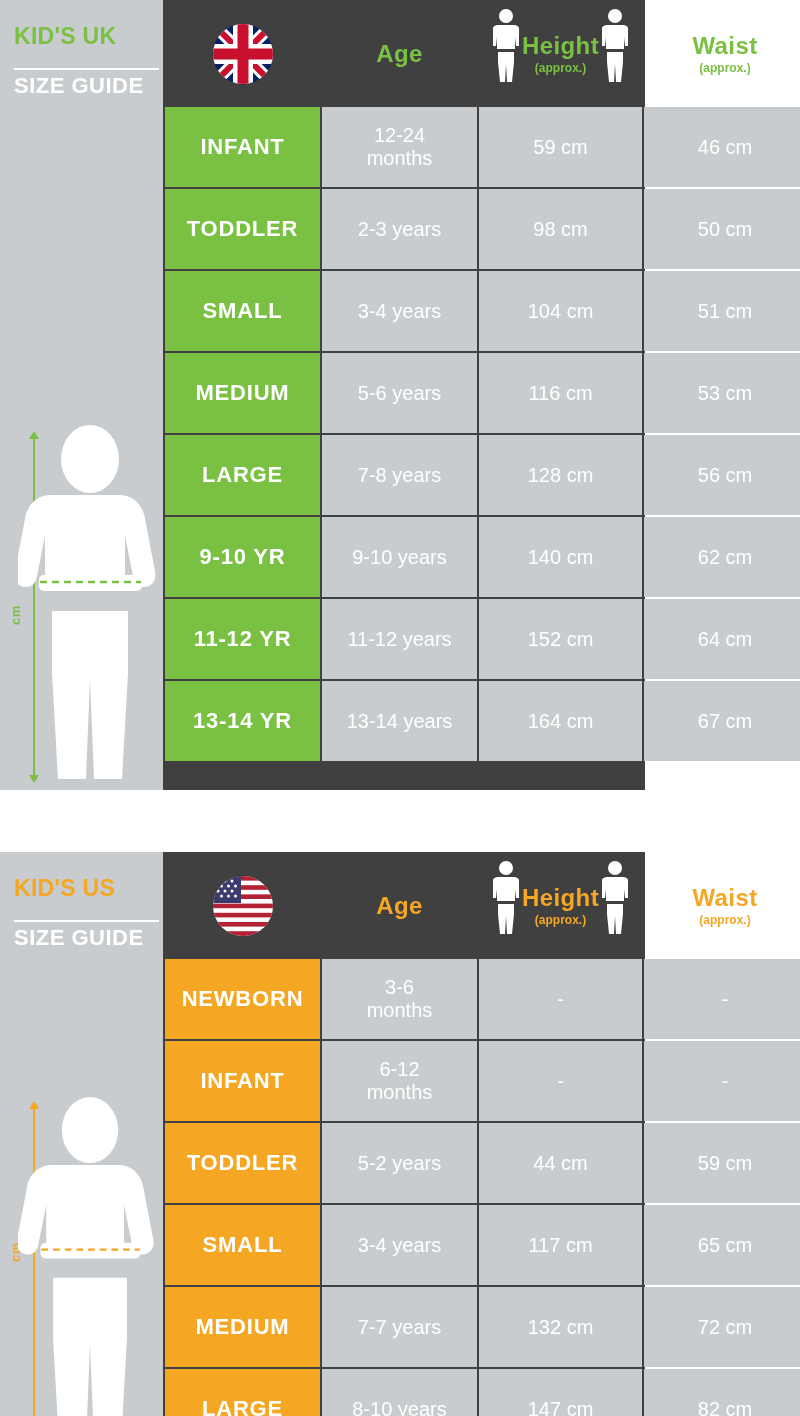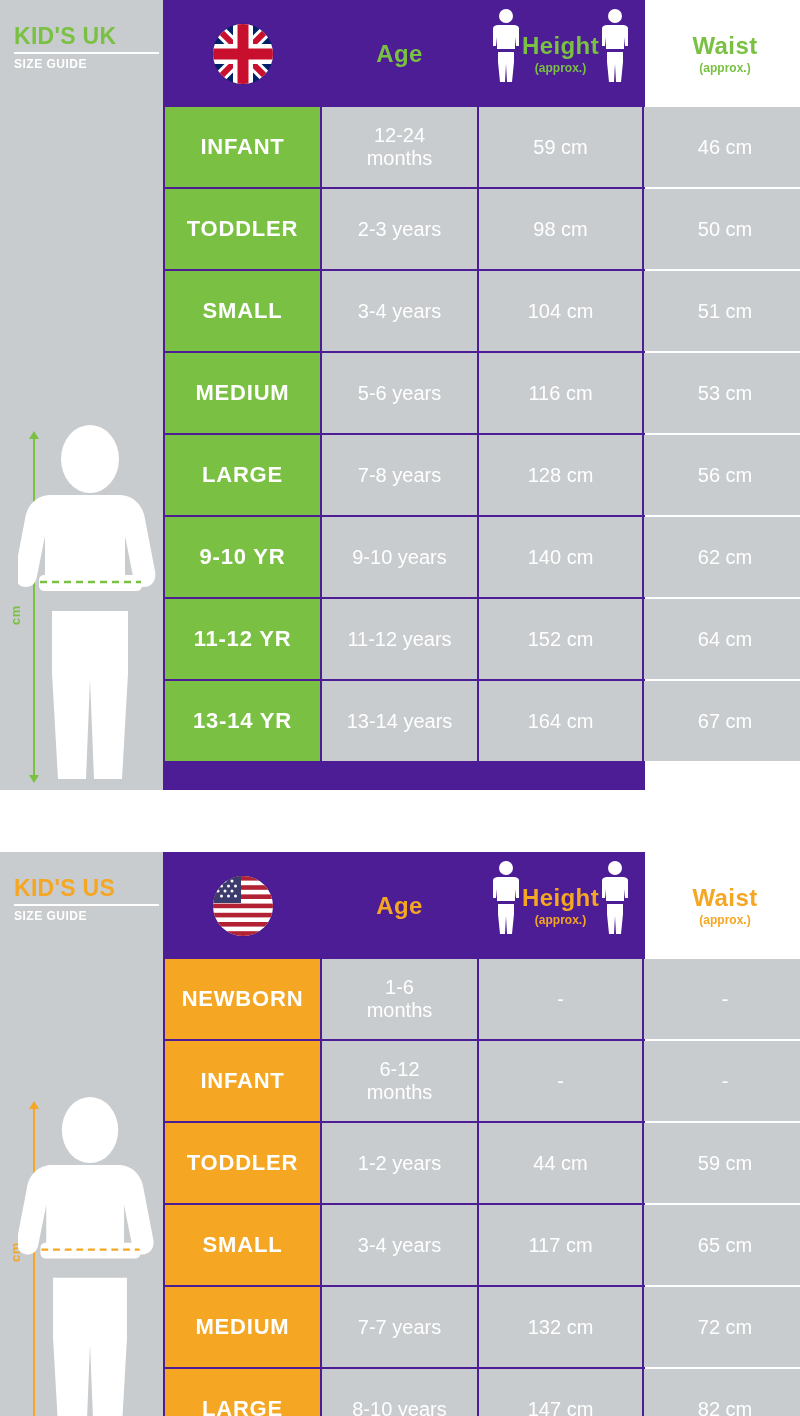--- a/index.html
+++ b/index.html
@@ -13,21 +13,21 @@
     height: 1416px;
     position: relative;
     background: #ffffff;
     overflow: hidden;
   }
 
   .panel {
     position: absolute;
     left: 0;
     width: 645px;
-    background: #4c1d95;
+    background: #404040;
   }
   #panel-uk { top: 0; height: 790px; }
   #panel-us { top: 852px; height: 604px; }
 
   
   .figure-col {
     position: absolute;
     left: 0; top: 0;
     width: 163px;
     height: 100%;
@@ -141,26 +141,26 @@
     top: 24px;
     width: 145px;
   }
   .title-main {
     font-size: 23px;
     font-weight: bold;
     letter-spacing: .3px;
     line-height: 1.05;
   }
   .title-sub {
-    font-size: 12px;
+    font-size: 22px;
     font-weight: bold;
     color: #ffffff;
     letter-spacing: .5px;
     border-top: 2px solid #ffffff;
-    margin-top: 4px;
+    margin-top: 20px;
     padding-top: 3px;
   }
   .gap-strip {
     position: absolute;
     left: 0; top: 790px;
     width: 800px; height: 22px;
     background: #ffffff;
   }
 </style>
 </head>
@@ -412,39 +412,39 @@
             <th class="hdr-cell">
               <span class="hdr-text us-accent">Waist</span>
               <span class="hdr-sub us-accent">(approx.)</span>
             </th>
           </tr>
         </thead>
         <tbody id="us-body">
             <tr>
               <td class="cell-size">NEWBORN</td>
               <td class="cell-data">
-                <div>1-6</div>
+                <div>3-6</div>
                 <div>months</div>
               </td>
               <td class="cell-data">-</td>
               <td class="cell-data">-</td>
             </tr>
             <tr>
               <td class="cell-size">INFANT</td>
               <td class="cell-data">
                 <div>6-12</div>
                 <div>months</div>
               </td>
               <td class="cell-data">-</td>
               <td class="cell-data">-</td>
             </tr>
             <tr>
               <td class="cell-size">TODDLER</td>
               <td class="cell-data">
-                <div>1-2 years</div>
+                <div>5-2 years</div>
               </td>
               <td class="cell-data">44 cm</td>
               <td class="cell-data">59 cm</td>
             </tr>
             <tr>
               <td class="cell-size">SMALL</td>
               <td class="cell-data">
                 <div>3-4 years</div>
               </td>
               <td class="cell-data">117 cm</td>

